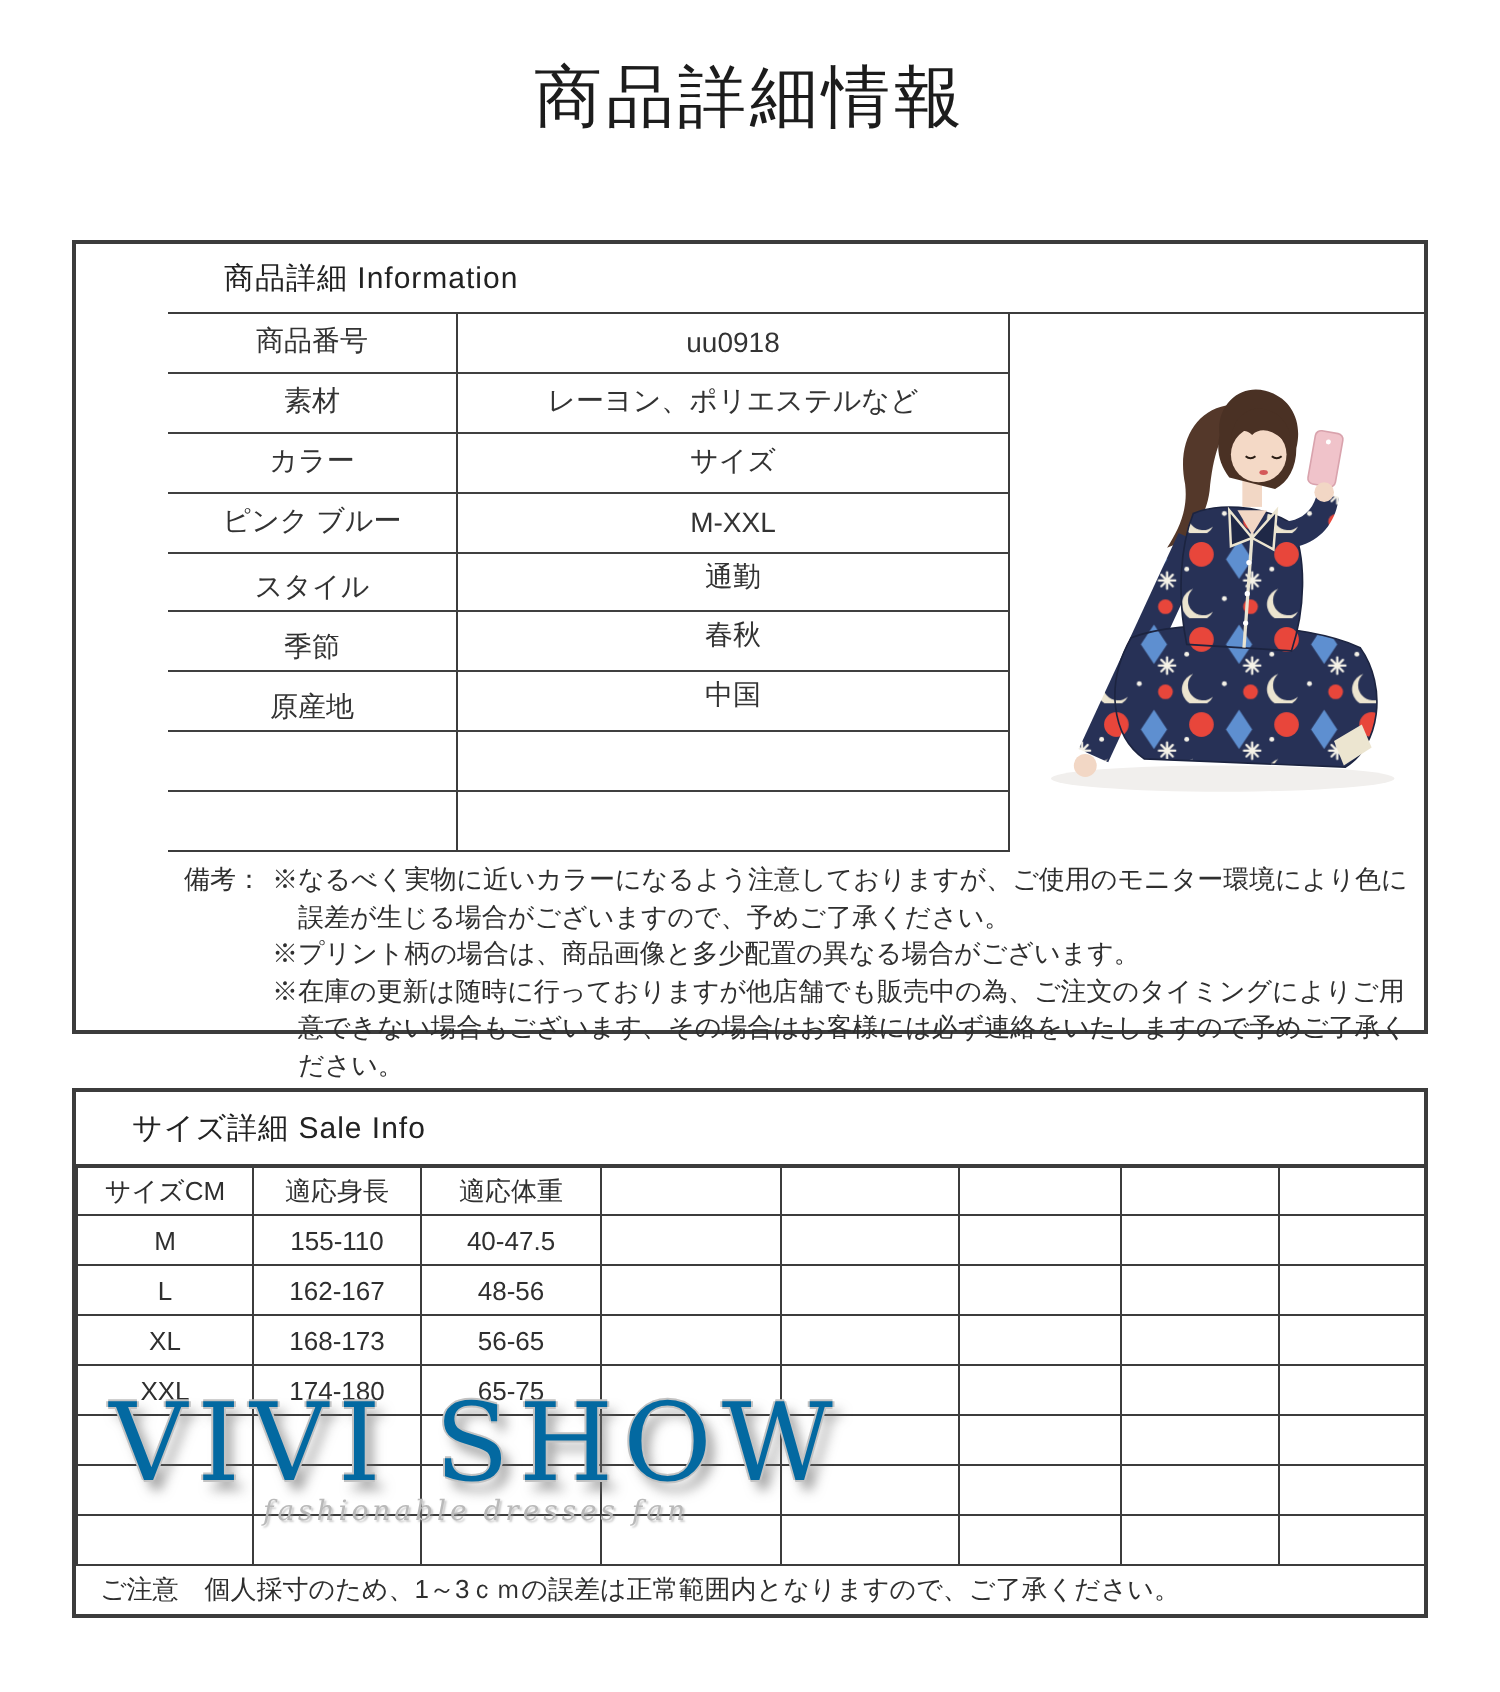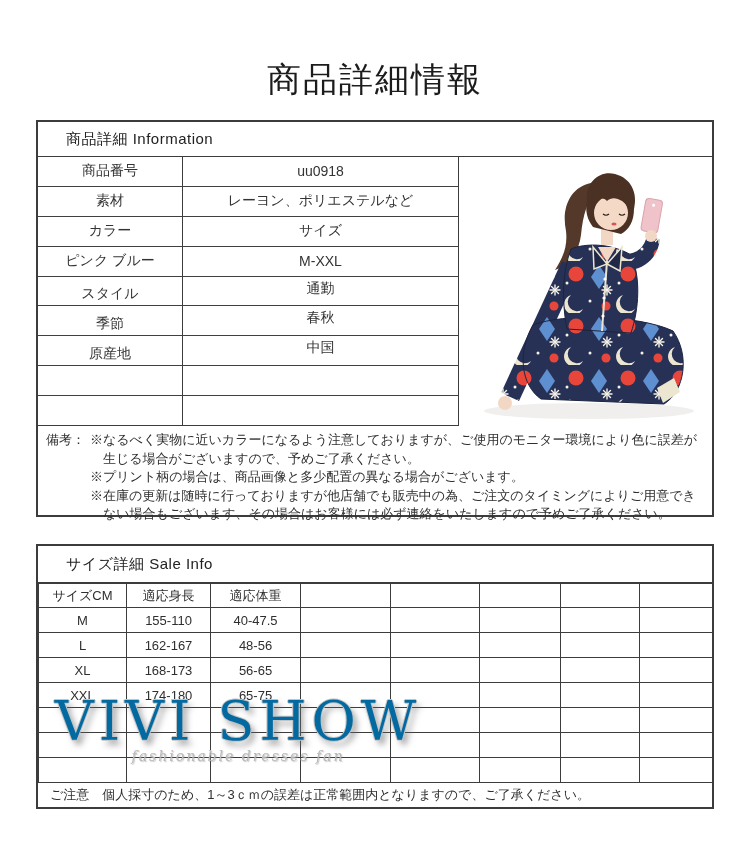--- a/index.html
+++ b/index.html
@@ -3,25 +3,25 @@
 <meta charset="utf-8">
 <style>
   * { margin:0; padding:0; box-sizing:border-box; }
   html,body { background:#ffffff; }
   body { width:750px; height:846px; font-family:"Liberation Sans", sans-serif; color:#333; }
   .page { position:relative; width:750px; height:846px; overflow:hidden; background:#fff; }
 
   .page-title {
     position:absolute; top:26px; left:0; width:750px;
     text-align:center; font-family:"DejaVu Serif", serif;
-    font-size:34px; font-weight:400; color:#1c1c1c; letter-spacing:2px;margin-top:31px;
+    font-size:34px; font-weight:400; color:#1c1c1c; letter-spacing:2px;
   }
 
   .box { position:absolute; left:36px; width:678px; border:2px solid #3c3c3c; background:#fff; }
-  .info-box { top:120px; height:397px; }
+  .info-box { top:120px; height:397px;padding-left:46px; }
   .size-box { top:544px; height:265px; }
 
   .box-header {
     height:35px; border-bottom:1px solid #3c3c3c;
     display:flex; align-items:center; padding-left:28px;
     font-size:15px; color:#222; letter-spacing:0.5px;
   }
 
   .info-body { display:flex; height:269px; }
   .info-grid { display:grid; grid-template-columns:145px 276px; grid-template-rows:repeat(9,1fr); width:421px; }

